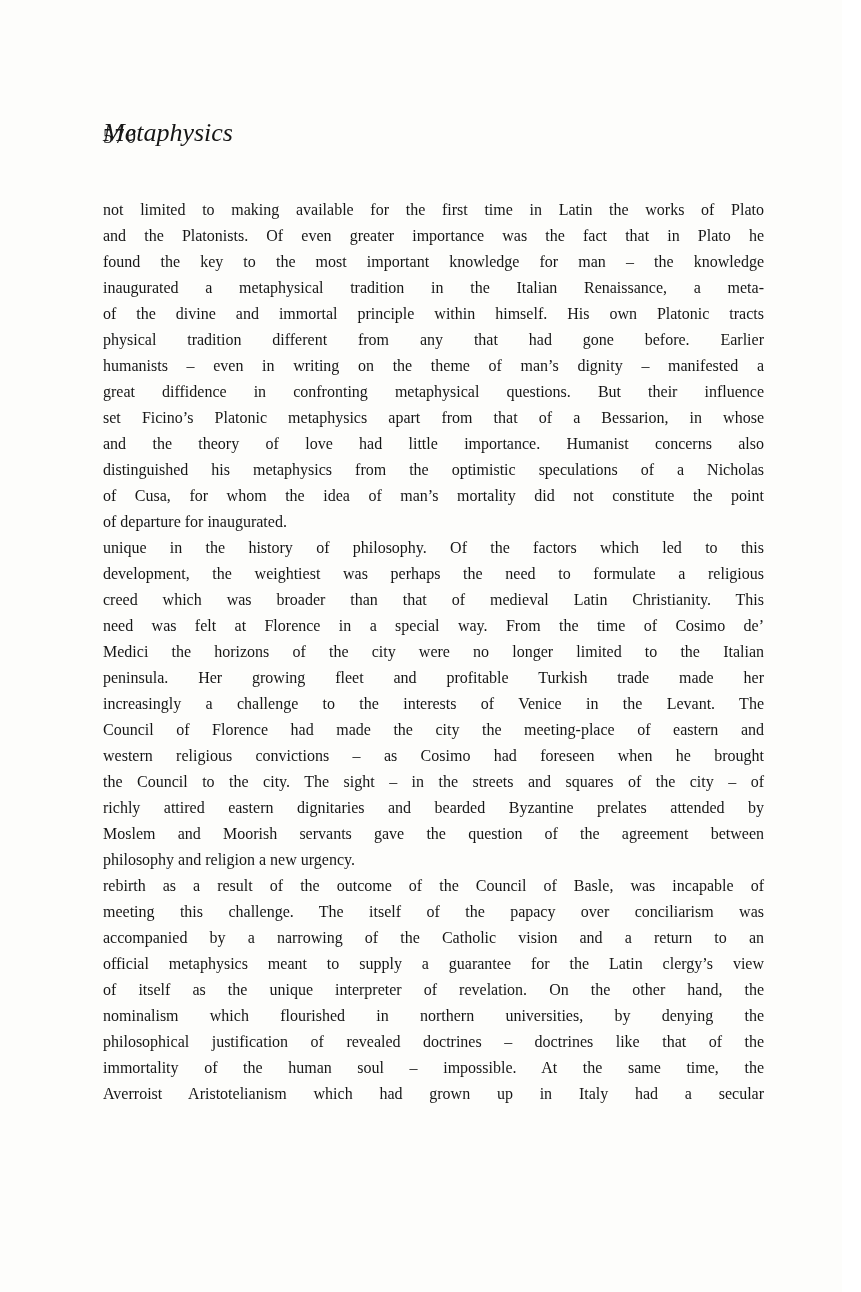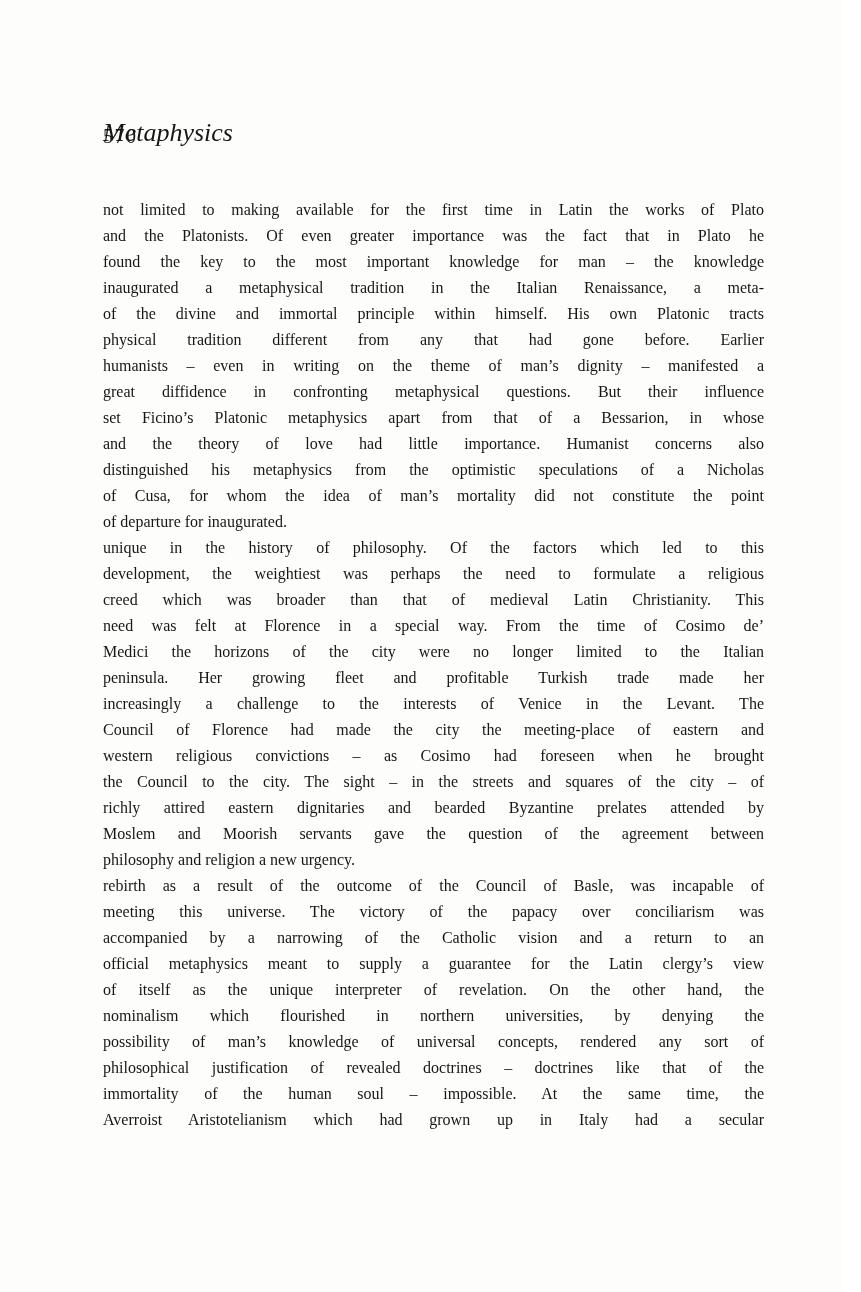--- a/index.html
+++ b/index.html
@@ -102,24 +102,23 @@
         <div class="line">increasingly a challenge to the interests of Venice in the Levant. The</div>
         <div class="line">Council of Florence had made the city the meeting-place of eastern and</div>
         <div class="line">western religious convictions – as Cosimo had foreseen when he brought</div>
         <div class="line">the Council to the city. The sight – in the streets and squares of the city – of</div>
         <div class="line">richly attired eastern dignitaries and bearded Byzantine prelates attended by</div>
         <div class="line">Moslem and Moorish servants gave the question of the agreement between</div>
         <div class="line last-left">philosophy and religion a new urgency.</div>
       </div>
       <div class="paragraph">
         <div class="line">rebirth as a result of the outcome of the Council of Basle, was incapable of</div>
-        <div class="line">meeting this universe. The victory of the papacy over conciliarism was</div>
+        <div class="line">meeting this challenge. The itself of the papacy over conciliarism was</div>
         <div class="line">accompanied by a narrowing of the Catholic vision and a return to an</div>
         <div class="line">official metaphysics meant to supply a guarantee for the Latin clergy’s view</div>
         <div class="line">of itself as the unique interpreter of revelation. On the other hand, the</div>
         <div class="line">nominalism which flourished in northern universities, by denying the</div>
-        <div class="line">possibility of man’s knowledge of universal concepts, rendered any sort of</div>
         <div class="line">philosophical justification of revealed doctrines – doctrines like that of the</div>
         <div class="line">immortality of the human soul – impossible. At the same time, the</div>
         <div class="line">Averroist Aristotelianism which had grown up in Italy had a secular</div>
       </div>
     </div>
 </div>
 
 </body></html>

